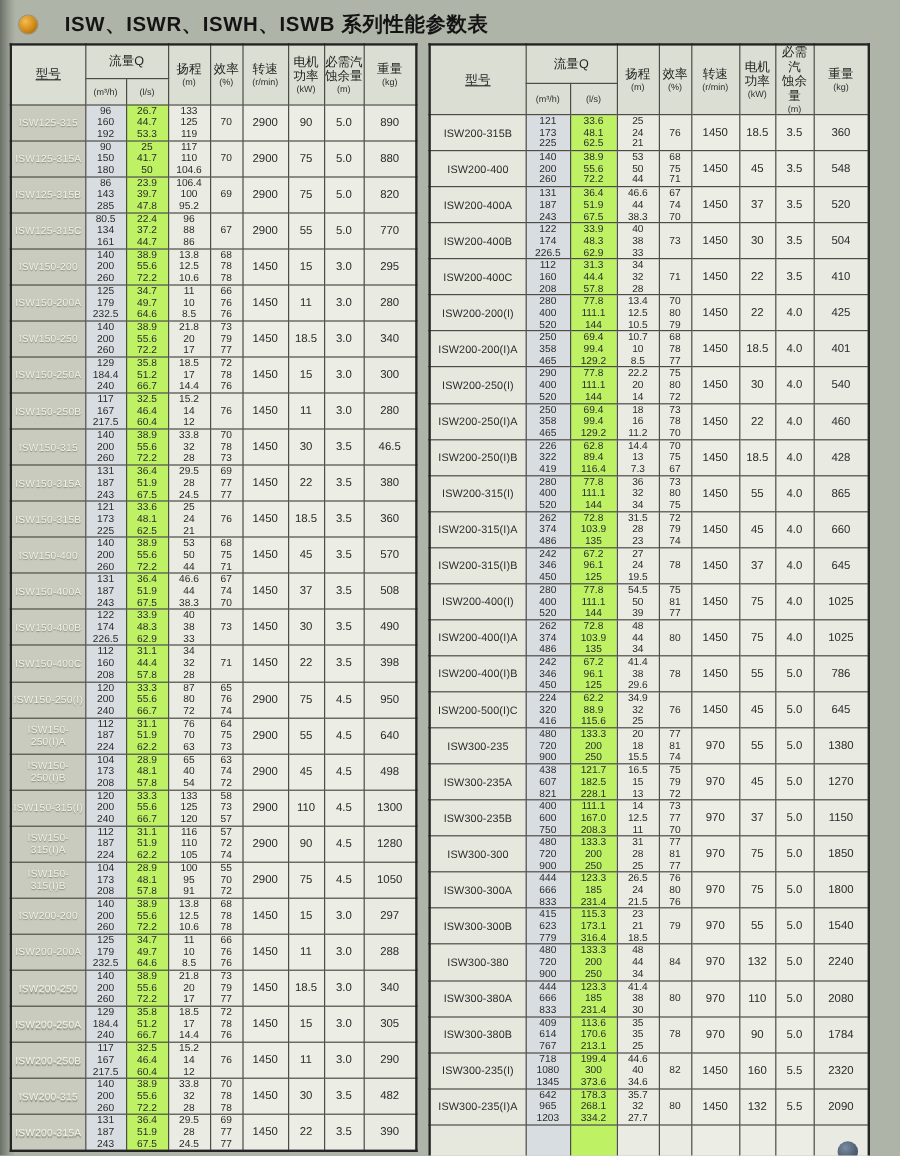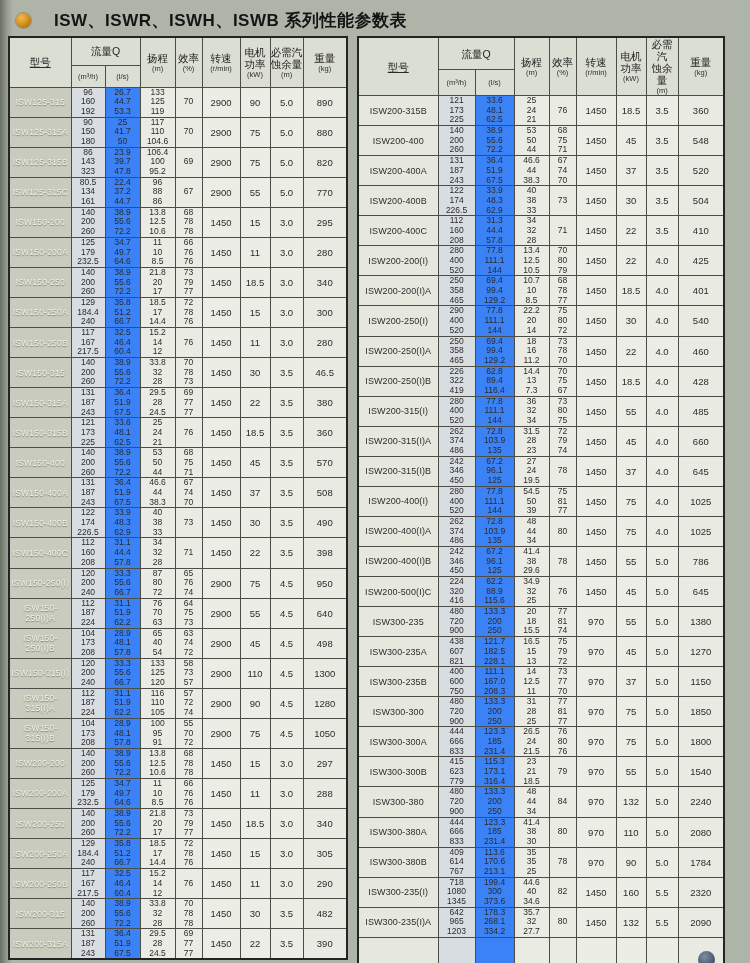--- a/index.html
+++ b/index.html
@@ -37,21 +37,21 @@
   thead tr.hr1 { height: 28px; }
   thead tr.hr2 { height: 22px; }
   .hz { font-size: 10.5px; line-height: 12px; color: #242424; }
   .hu { font-size: 7.5px; line-height: 9px; color: #2e2e2e; }
 
   tbody tr { height: 30px; }
   .line { height: 9.7px; line-height: 9.7px; font-size: 8.5px; white-space: nowrap; overflow: hidden; }
   td.single { font-size: 9.5px; }
 
   .c-q1-cell { background: #d8dde2; }
-  .c-q2-cell { background: #3b82f6; }
+  .c-q2-cell { background: #bef264; }
   .c-head-cell, .c-eff-cell { background: #eaebe3; }
   .c-speed-cell, .c-power-cell, .c-npsh-cell { background: #ecede5; }
   .c-weight-cell { background: #e9eae2; }
 
   .left-tab td.c-model-cell {
     background: #c9cbbe; color: #f3f2e7; font-size: 8.5px;
     text-shadow: 0 1px 1px rgba(70,70,58,.55);
     letter-spacing: .2px;
     margin-left: 32px;
   }
@@ -194,21 +194,21 @@
             <td class="c-speed-cell single">2900</td>
             <td class="c-power-cell single">75</td>
             <td class="c-npsh-cell single">5.0</td>
             <td class="c-weight-cell single">880</td>
           </tr>
           <tr>
             <td class="c-model-cell">ISW125-315B</td>
             <td class="c-q1-cell">
               <div class="line">86</div>
               <div class="line">143</div>
-              <div class="line">323</div>
+              <div class="line">285</div>
             </td>
             <td class="c-q2-cell">
               <div class="line">23.9</div>
               <div class="line">39.7</div>
               <div class="line">47.8</div>
             </td>
             <td class="c-head-cell">
               <div class="line">106.4</div>
               <div class="line">100</div>
               <div class="line">95.2</div>
@@ -1274,21 +1274,21 @@
               <div class="line">34</div>
             </td>
             <td class="c-eff-cell">
               <div class="line">73</div>
               <div class="line">80</div>
               <div class="line">75</div>
             </td>
             <td class="c-speed-cell single">1450</td>
             <td class="c-power-cell single">55</td>
             <td class="c-npsh-cell single">4.0</td>
-            <td class="c-weight-cell single">485</td>
+            <td class="c-weight-cell single">865</td>
           </tr>
           <tr>
             <td class="c-model-cell">ISW200-315(I)A</td>
             <td class="c-q1-cell">
               <div class="line">262</div>
               <div class="line">374</div>
               <div class="line">486</div>
             </td>
             <td class="c-q2-cell">
               <div class="line">72.8</div>

